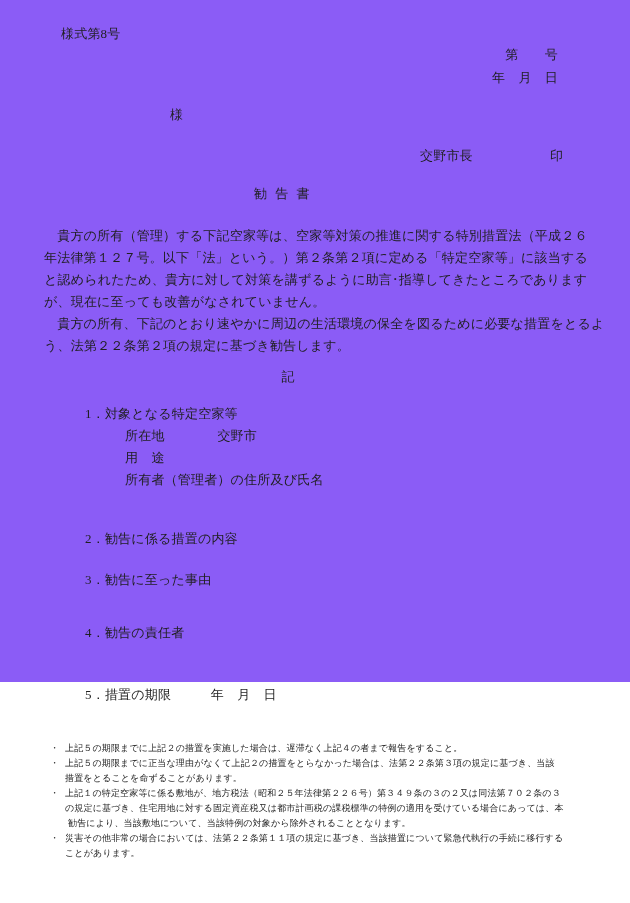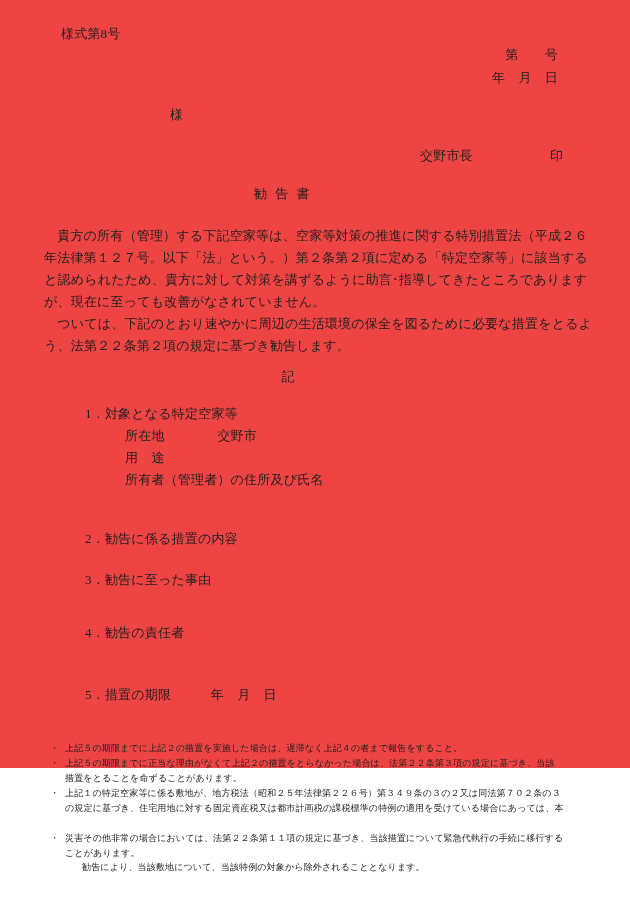--- a/index.html
+++ b/index.html
@@ -5,22 +5,22 @@
   html, body { margin: 0; padding: 0; }
   body {
     width: 630px; height: 903px;
     background: #ffffff;
     font-family: "Liberation Serif", "DejaVu Serif", serif;
     color: #1f1f1f;
     overflow: hidden;
   }
   .page {
     position: relative;
-    width: 630px; height: 768px;
-    background: #ef4444;
+    width: 630px; height: 682px;
+    background: #8b5cf6;
   }
   .t {
     position: absolute;
     white-space: pre;
     font-size: 13px;
     letter-spacing: 0.2px;
     line-height: 15px;
   }
   .right { }
   .title {
@@ -52,21 +52,21 @@
   <div class="t" style="left:170px; top:107px;">様</div>
   <div class="t" style="left:420px; top:148px;">交野市長</div>
   <div class="t" style="left:550px; top:148px;">印</div>
 
   <div class="t title" style="left:283px; top:186px;">勧 告 書</div>
 
   <div class="t" style="left:44px; top:228px;">　貴方の所有（管理）する下記空家等は、空家等対策の推進に関する特別措置法（平成２６</div>
   <div class="t" style="left:44px; top:250px;">年法律第１２７号。以下「法」という。）第２条第２項に定める「特定空家等」に該当する</div>
   <div class="t" style="left:44px; top:272px;">と認められたため、貴方に対して対策を講ずるように助言･指導してきたところであります</div>
   <div class="t" style="left:44px; top:294px;">が、現在に至っても改善がなされていません。</div>
-  <div class="t" style="left:44px; top:316px;">　ついては、下記のとおり速やかに周辺の生活環境の保全を図るために必要な措置をとるよ</div>
+  <div class="t" style="left:44px; top:316px;">　貴方の所有、下記のとおり速やかに周辺の生活環境の保全を図るために必要な措置をとるよ</div>
   <div class="t" style="left:44px; top:338px;">う、法第２２条第２項の規定に基づき勧告します。</div>
 
   <div class="t center" style="left:288px; top:369px;">記</div>
 
   <div class="t" style="left:85px; top:406px;">1．対象となる特定空家等</div>
   <div class="t" style="left:125px; top:428px;">所在地　　　　交野市</div>
   <div class="t" style="left:125px; top:450px;">用　途</div>
   <div class="t" style="left:125px; top:472px;">所有者（管理者）の住所及び氏名</div>
   <div class="t" style="left:85px; top:511px;margin-top:20px;">2．勧告に係る措置の内容</div>
   <div class="t" style="left:85px; top:572px;">3．勧告に至った事由</div>
@@ -76,19 +76,19 @@
   <div class="bullet" style="left:50px; top:743px;">・</div>
   <div class="fn" style="left:65px; top:743px;">上記５の期限までに上記２の措置を実施した場合は、遅滞なく上記４の者まで報告をすること。</div>
 
   <div class="bullet" style="left:50px; top:758px;">・</div>
   <div class="fn" style="left:65px; top:758px;">上記５の期限までに正当な理由がなくて上記２の措置をとらなかった場合は、法第２２条第３項の規定に基づき、当該</div>
   <div class="fn" style="left:65px; top:773px;">措置をとることを命ずることがあります。</div>
 
   <div class="bullet" style="left:50px; top:788px;">・</div>
   <div class="fn" style="left:65px; top:788px;">上記１の特定空家等に係る敷地が、地方税法（昭和２５年法律第２２６号）第３４９条の３の２又は同法第７０２条の３</div>
   <div class="fn" style="left:65px; top:803px;">の規定に基づき、住宅用地に対する固定資産税又は都市計画税の課税標準の特例の適用を受けている場合にあっては、本</div>
-  <div class="fn" style="left:82px; top:818px;margin-top:44px;">勧告により、当該敷地について、当該特例の対象から除外されることとなります。</div>
+  <div class="fn" style="left:68px; top:818px;">勧告により、当該敷地について、当該特例の対象から除外されることとなります。</div>
 
   <div class="bullet" style="left:50px; top:833px;">・</div>
   <div class="fn" style="left:65px; top:833px;">災害その他非常の場合においては、法第２２条第１１項の規定に基づき、当該措置について緊急代執行の手続に移行する</div>
   <div class="fn" style="left:65px; top:848px;text-align:right;">ことがあります。</div>
 
 </div>
 
 </body></html>

